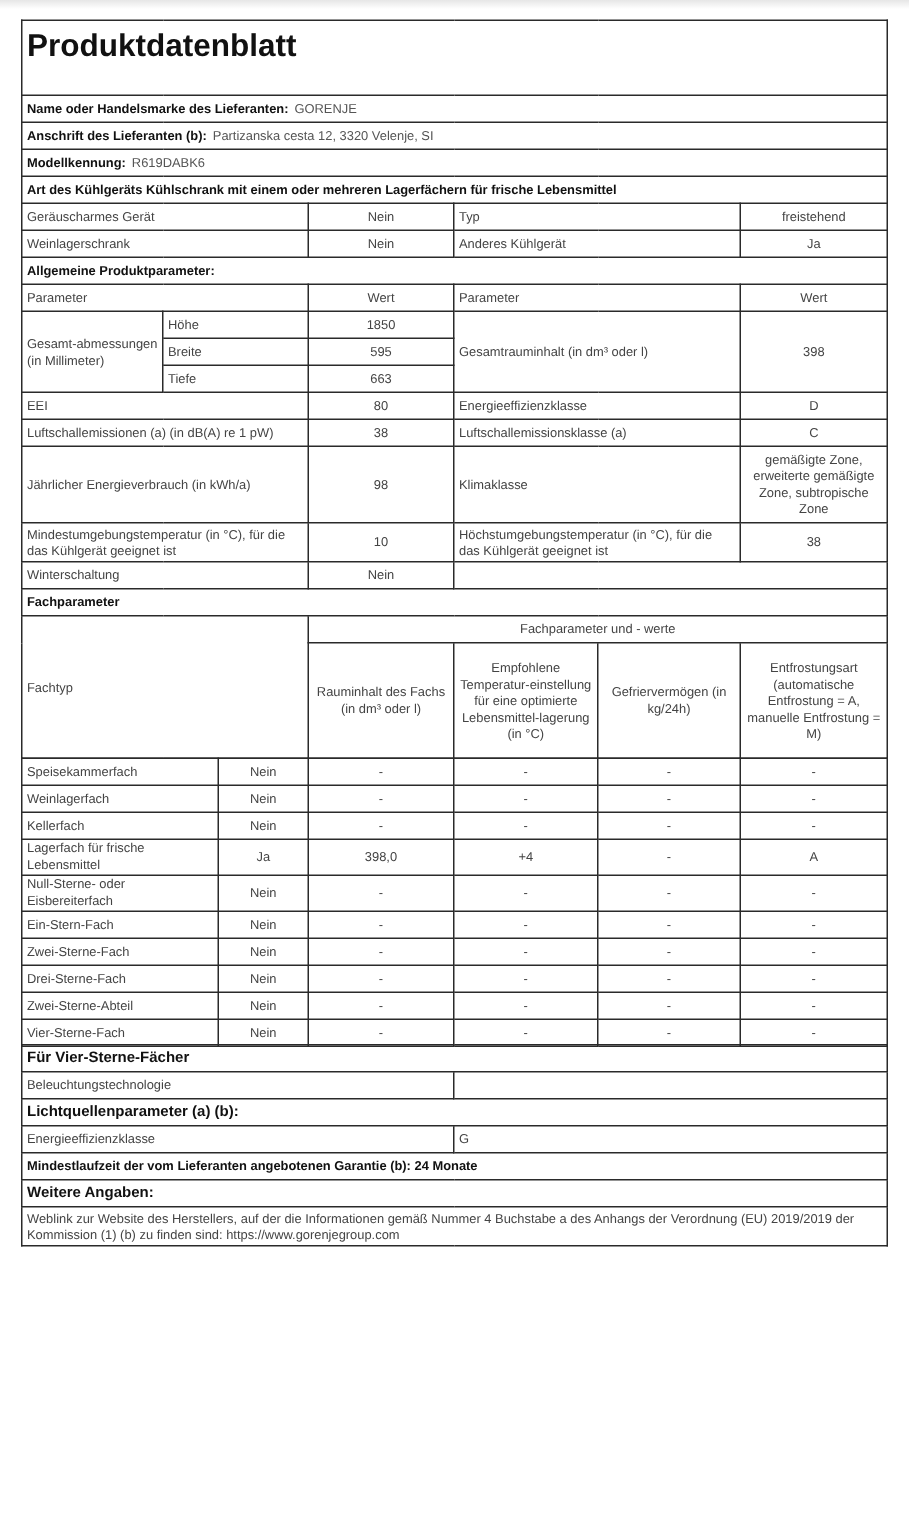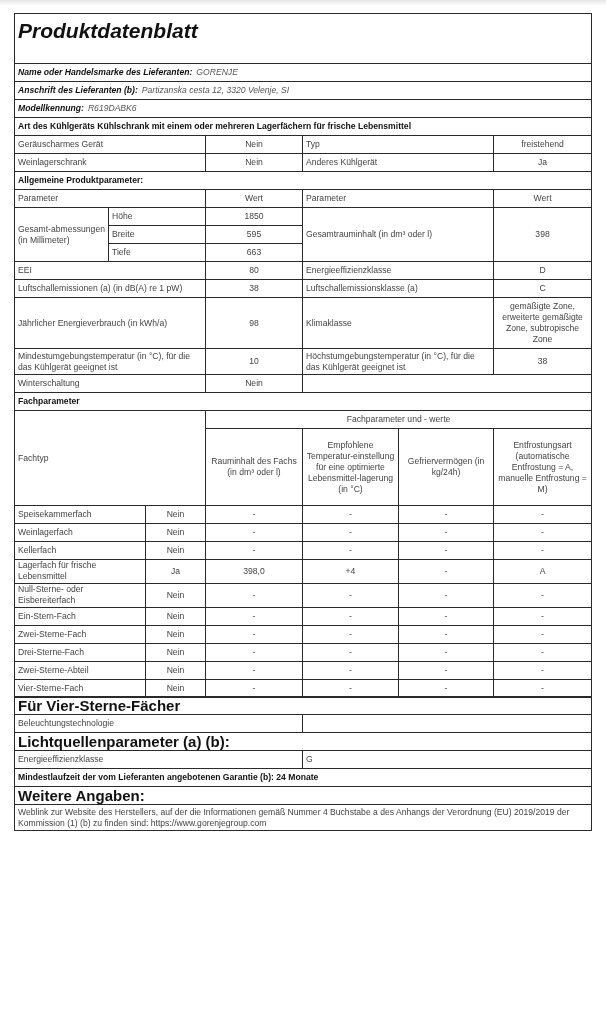--- a/index.html
+++ b/index.html
@@ -6,29 +6,29 @@
   body { width: 606px; height: 1024px; position: relative; overflow: hidden;
          font-family: "Liberation Sans", sans-serif; color: #333; }
   .topbar { position: absolute; left: 0; top: 0; width: 606px; height: 6px;
             background: linear-gradient(#e6e6e6, #fff); }
   .sheet { position: absolute; left: 14px; top: 13px; width: 577px; }
   table { border-collapse: collapse; width: 577px; table-layout: fixed; }
   td { border: 1.5px solid #2a2a2a; padding: 0 3px; font-size: 8.6px; line-height: 11px;
        color: #444; overflow: hidden; vertical-align: middle; }
   td.c { text-align: center; }
   td.b { font-weight: bold; color: #111; }
-  td.lbl { font-weight: bold; color: #111; font-style: italic; }
+  td.lbl { font-weight: bold; color: #111; }
   .val { font-weight: normal; color: #555; margin-left: 4px; }
   .title { font-size: 21px; font-weight: bold; color: #111; vertical-align: top;
-           padding-top: 4px; padding-left: 3px; line-height: 26px; font-style: italic; }
+           padding-top: 4px; padding-left: 3px; line-height: 26px; }
   .h21 { height: 18px; }
   .h27 { height: 24px; }
   .h54 { height: 51px; }
   .h29 { height: 26px; }
-  .bigbold { font-size: 15px; }
+  .bigbold { font-size: 10px; }
 </style>
 </head>
 <body>
 
 <div class="topbar"></div>
 
 <div class="sheet">
 <table>
   <colgroup>
     <col style="width:94px">

